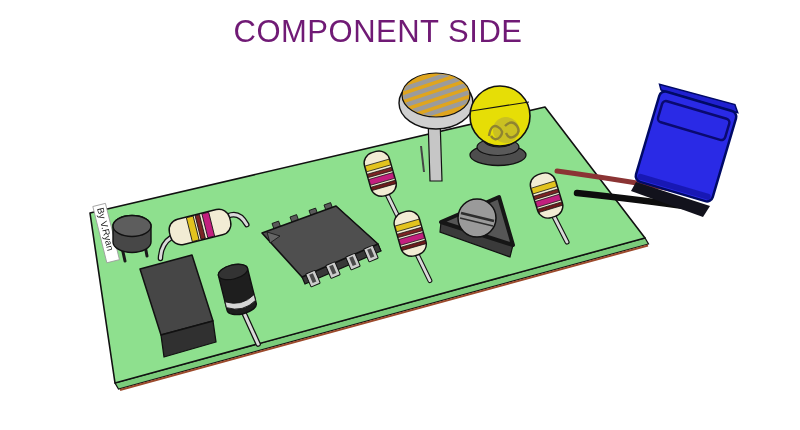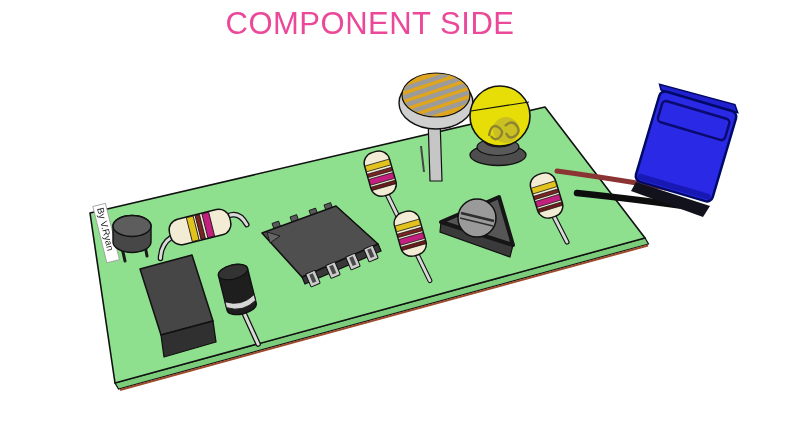--- a/index.html
+++ b/index.html
@@ -1,19 +1,19 @@
 <!DOCTYPE html>
 <html><head>
 <meta charset="utf-8">
 <style>
   html,body{margin:0;padding:0;background:#ffffff;}
   .stage{position:relative;width:800px;height:430px;background:#ffffff;overflow:hidden;
          font-family:"Liberation Sans",sans-serif;}
-  .title{position:absolute;left:170px;top:6px;width:400px;margin:0;text-align:center;
-         font-size:31px;font-weight:400;letter-spacing:.5px;color:#ec4899;}
+  .title{position:absolute;left:170px;top:6px;width:400px;margin:8px;text-align:center;
+         font-size:31px;font-weight:400;letter-spacing:.5px;color:#701a75;}
   svg{position:absolute;left:0;top:0;}
   .wm-text{font-size:9.5px;fill:#222;font-family:"Liberation Sans",sans-serif;}
 </style>
 </head>
 <body>
 
 <div class="stage">
 
   <h1 class="title">COMPONENT SIDE</h1>
 

